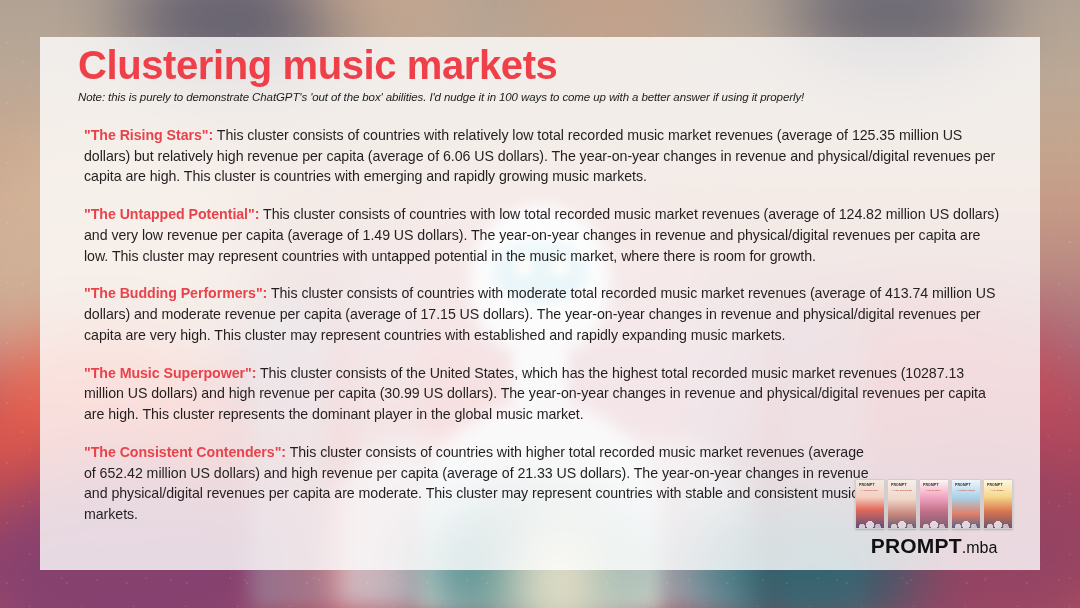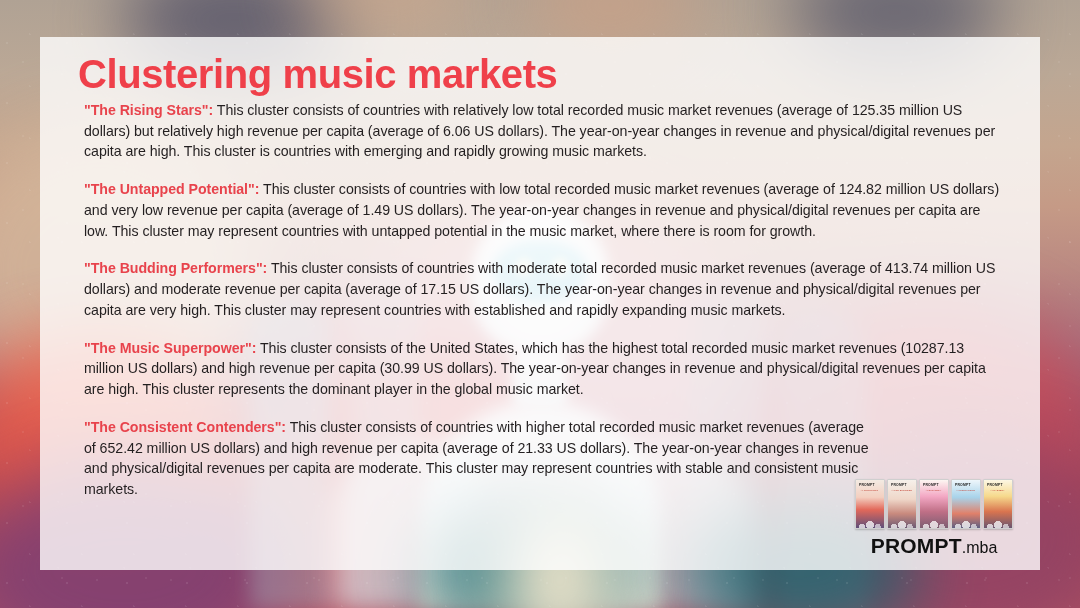--- a/index.html
+++ b/index.html
@@ -119,21 +119,21 @@
 
   
   #card {
     position: absolute;
     left: 40px;
     top: 37px;
     width: 1000px;
     height: 533px;
     background: rgba(255,255,255,0.80);
     box-sizing: border-box;
-    padding: 17px 30px 0 38px;
+    padding: 8px 30px 0 38px;
     overflow: hidden;
   }
 
   #title {
     color: #ef404a;
     font-size: 40px;
     font-weight: bold;
     line-height: 1.0;
     letter-spacing: -0.4px;
     margin: 0 0 6px 0;
@@ -262,20 +262,21 @@
 
   <div class="blob b-teal-l"></div>
   <div class="blob b-teal-r"></div>
   <div class="blob b-cream"></div>
   <div class="grain"></div>
 </div>
 
 <div id="card">
 
   <h1 id="title">Clustering music markets</h1>
+  <p id="note">Note: this is purely to demonstrate ChatGPT's 'out of the box' abilities. I'd nudge it in 100 ways to come up with a better answer if using it properly!</p>
 
   <p class="cluster">
     <span class="cl-head">"The Rising Stars":</span><span> This cluster consists of countries with relatively low total recorded music market revenues (average of 125.35 million US dollars) but relatively high revenue per capita (average of 6.06 US dollars). The year-on-year changes in revenue and physical/digital revenues per capita are high. This cluster is countries with emerging and rapidly growing music markets.</span>
   </p>
 
   <p class="cluster">
     <span class="cl-head">"The Untapped Potential":</span><span> This cluster consists of countries with low total recorded music market revenues (average of 124.82 million US dollars) and very low revenue per capita (average of 1.49 US dollars). The year-on-year changes in revenue and physical/digital revenues per capita are low. This cluster may represent countries with untapped potential in the music market, where there is room for growth.</span>
   </p>
 
   <p class="cluster">

